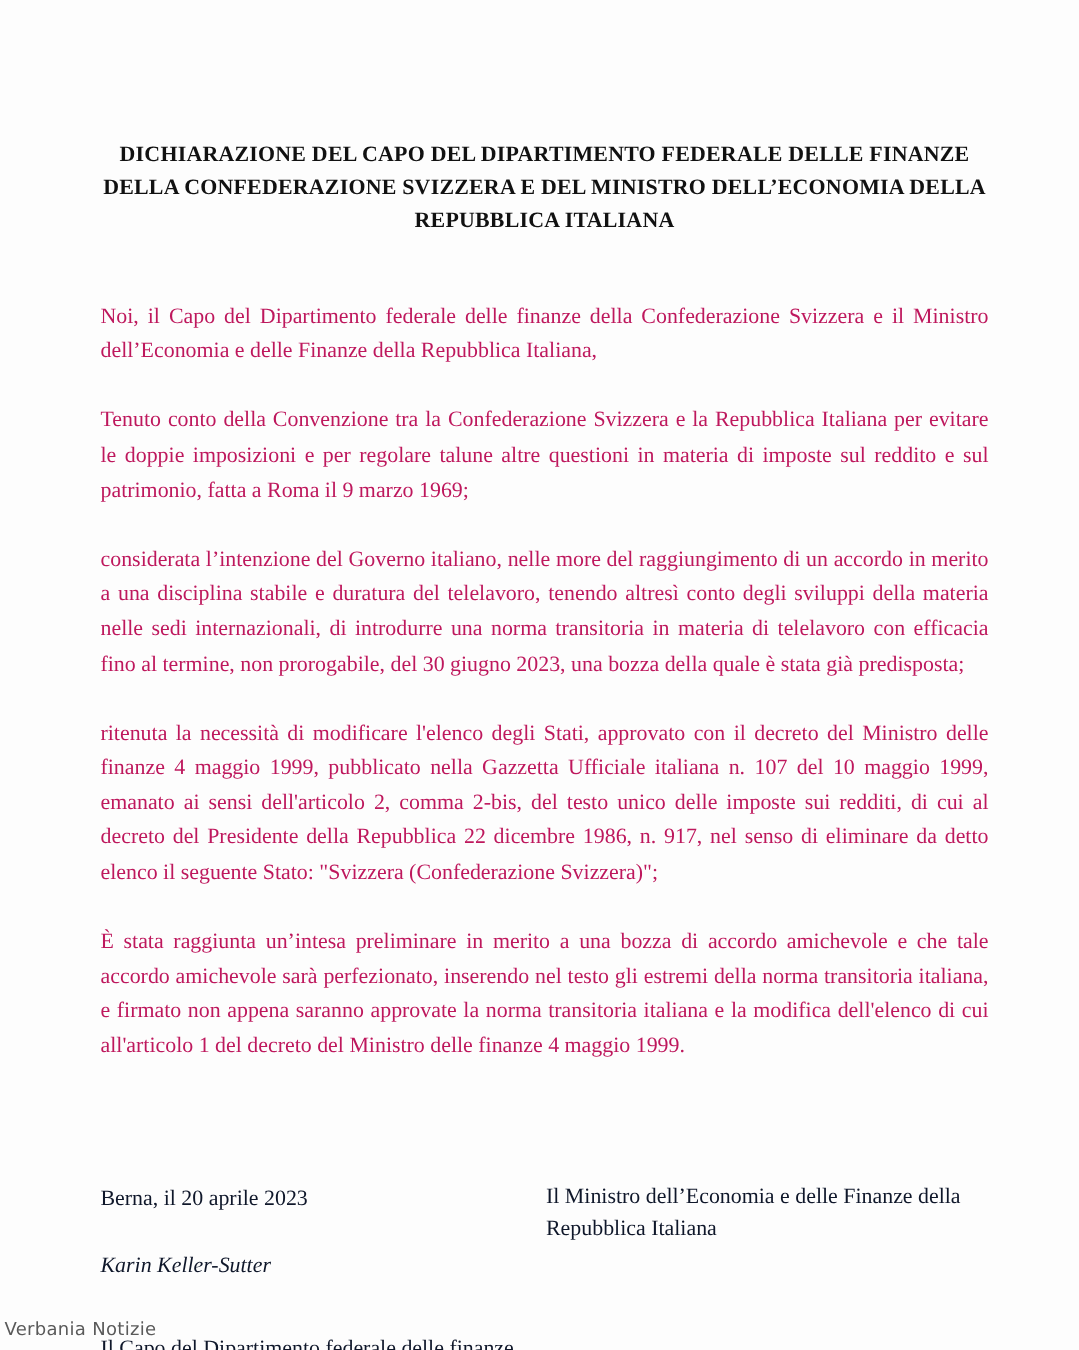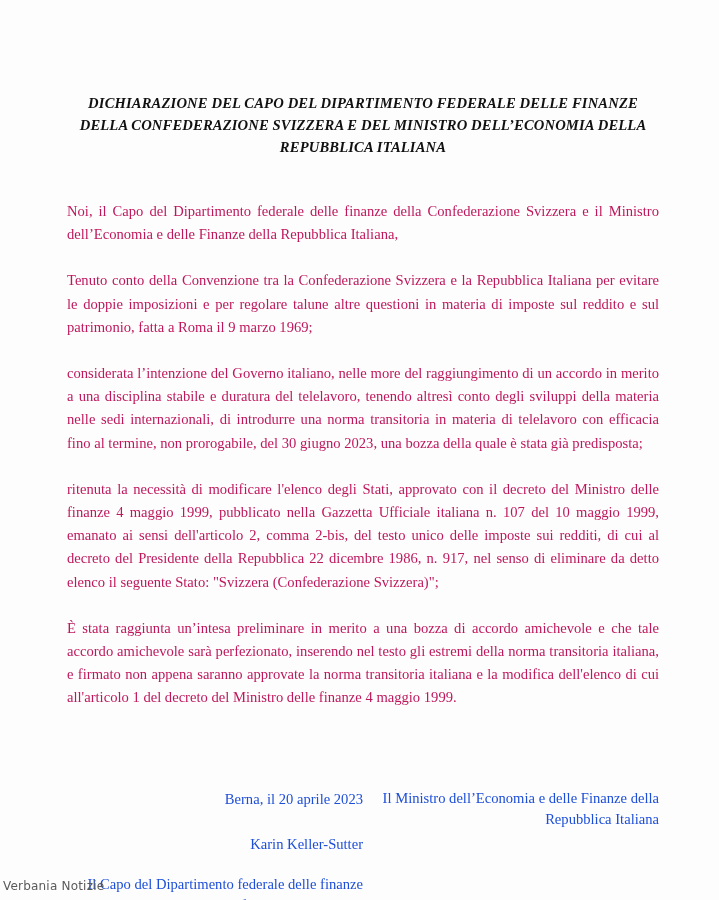--- a/index.html
+++ b/index.html
@@ -35,21 +35,20 @@
     padding-top: 92px;
     text-align: center;
     font-weight: bold;
     font-size: 14.6px;
     line-height: 22px;
     letter-spacing: 0.15px;
     color: #111111;
   }
   .doc-title .tline {
     display: block;
-    font-style: italic;
   }
   .para {
     margin: 0;
     text-align: justify;
     font-size: 14.6px;
     line-height: 23.2px;
     color: #be185d;
     -webkit-hyphens: none;
     hyphens: none;
   }
@@ -70,29 +69,29 @@
   .sign-col {
     width: 296px;
     box-sizing: border-box;
   }
   .sign-col.right {
     padding-left: 1px;
   }
   .sign-line {
     font-size: 14.6px;
     line-height: 22px;
-    color: #1d4ed8;
+    color: #0f172a;
     white-space: nowrap;
-    text-align: right;
   }
   .sign-date {
     margin-bottom: 23px;
   }
   .sign-name {
-    margin-bottom: 19px;
+    margin-bottom: 34px;
+    font-style: italic;
   }
   .sign-role {
     white-space: normal;
     line-height: 21px;
   }
   .watermark {
     position: absolute;
     left: 3px;
     top: 877px;
     font-family: "DejaVu Sans", "Liberation Sans", sans-serif;

